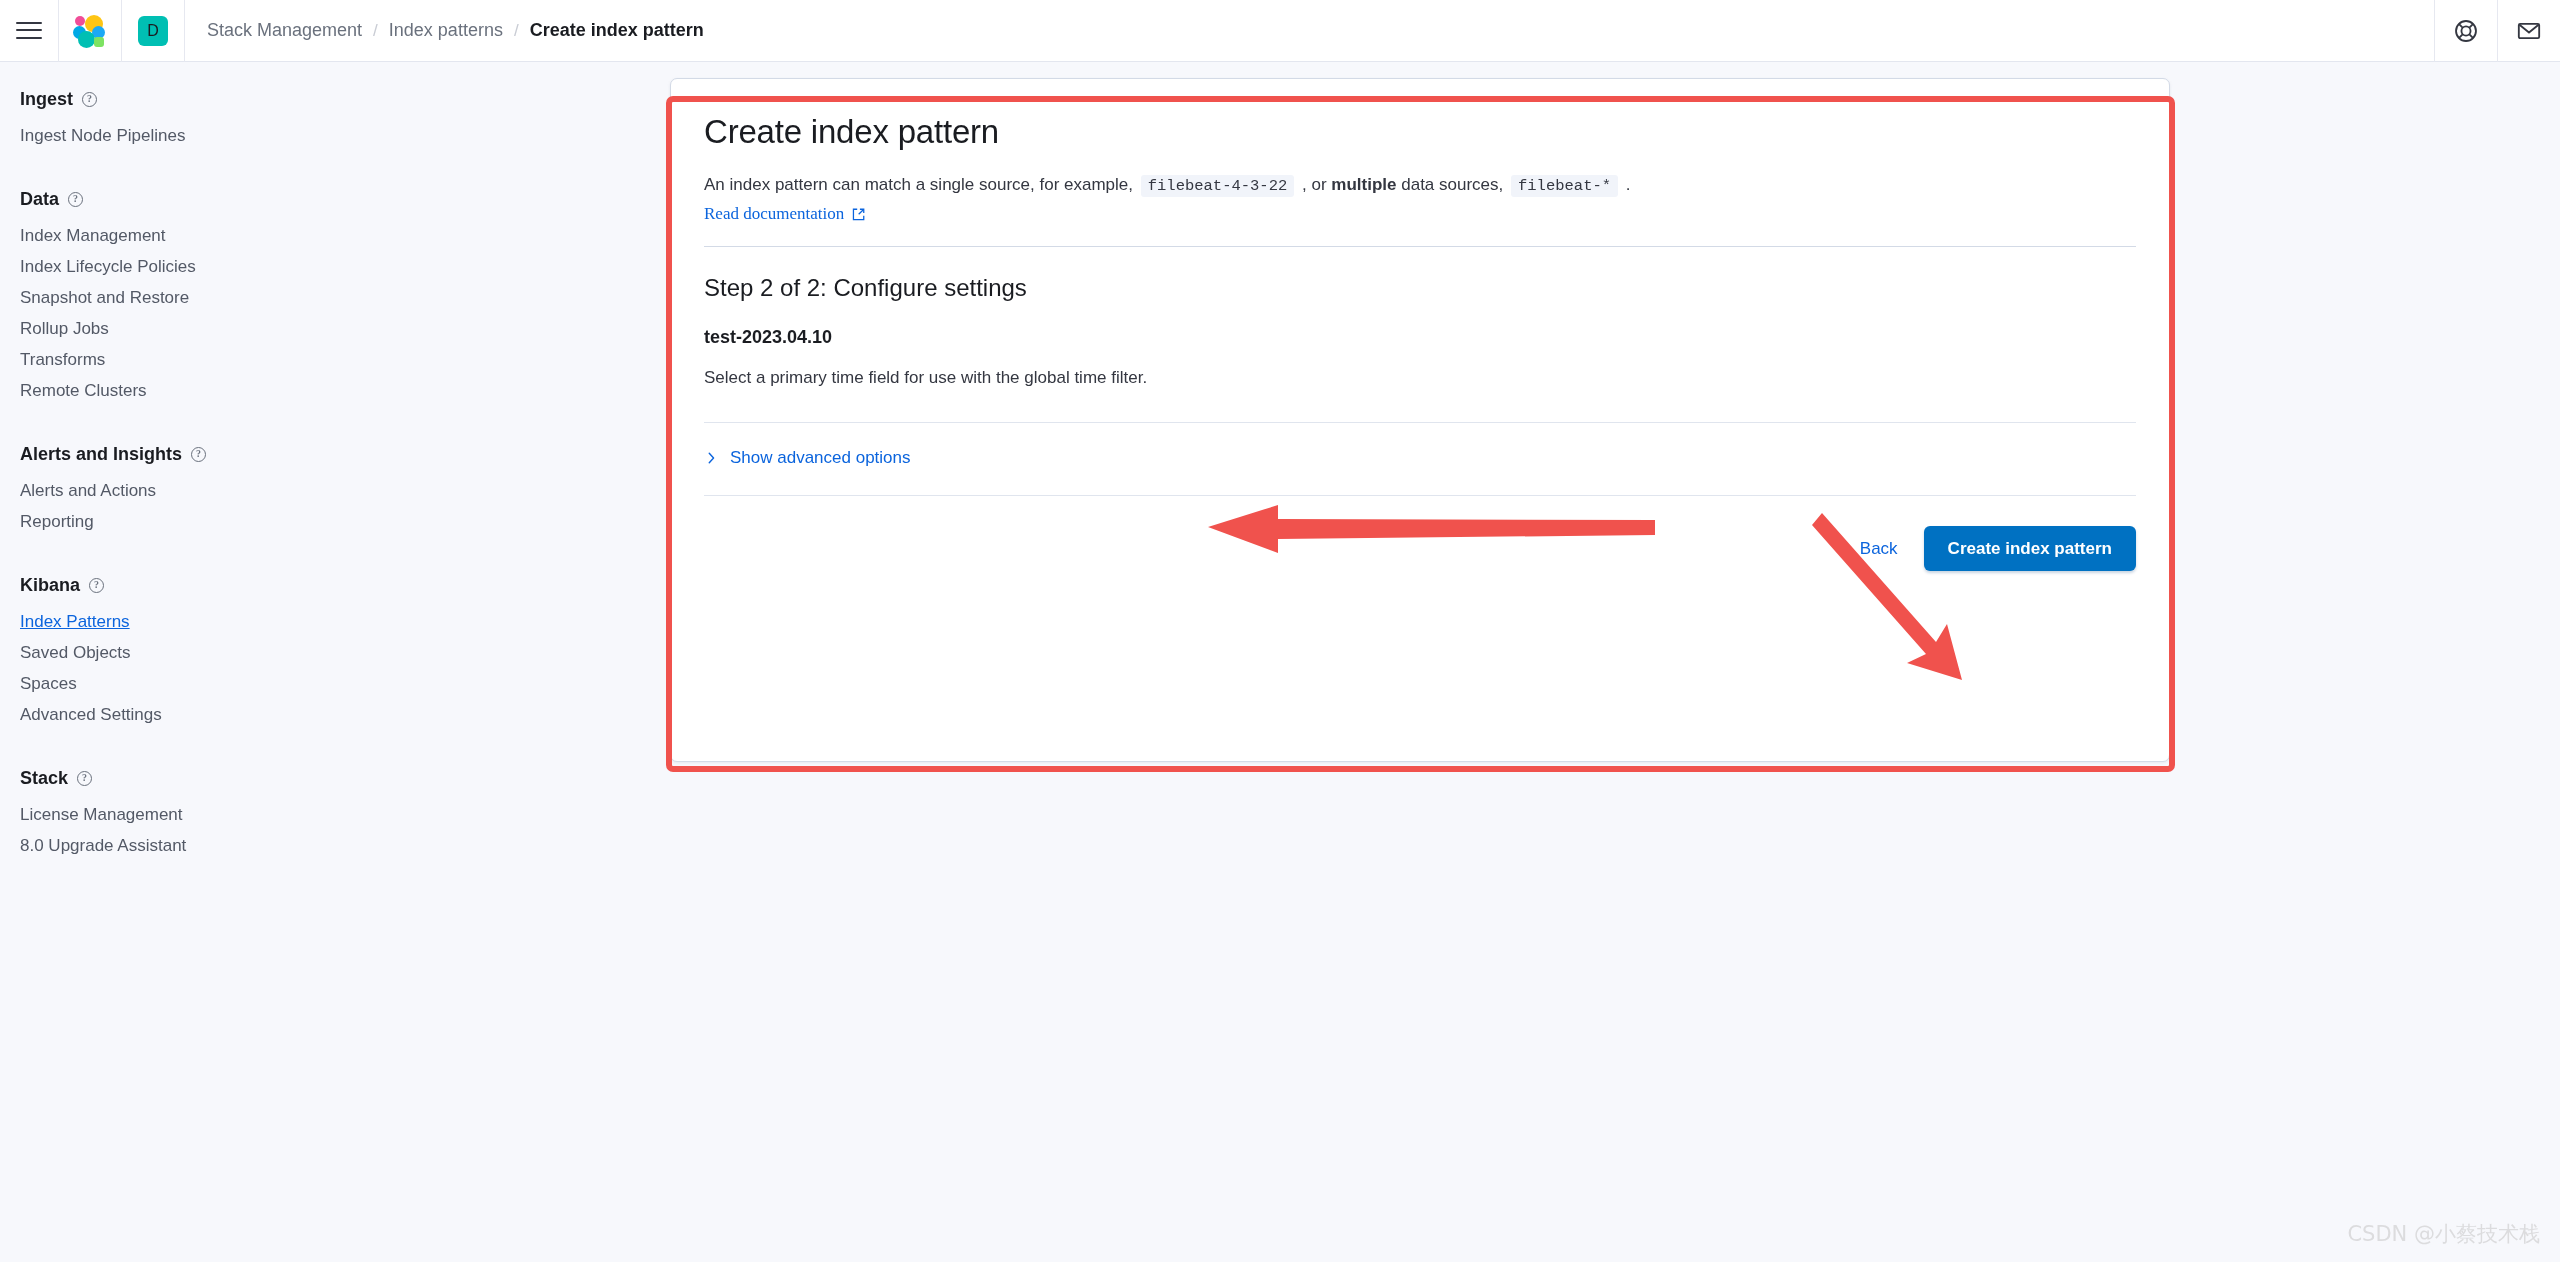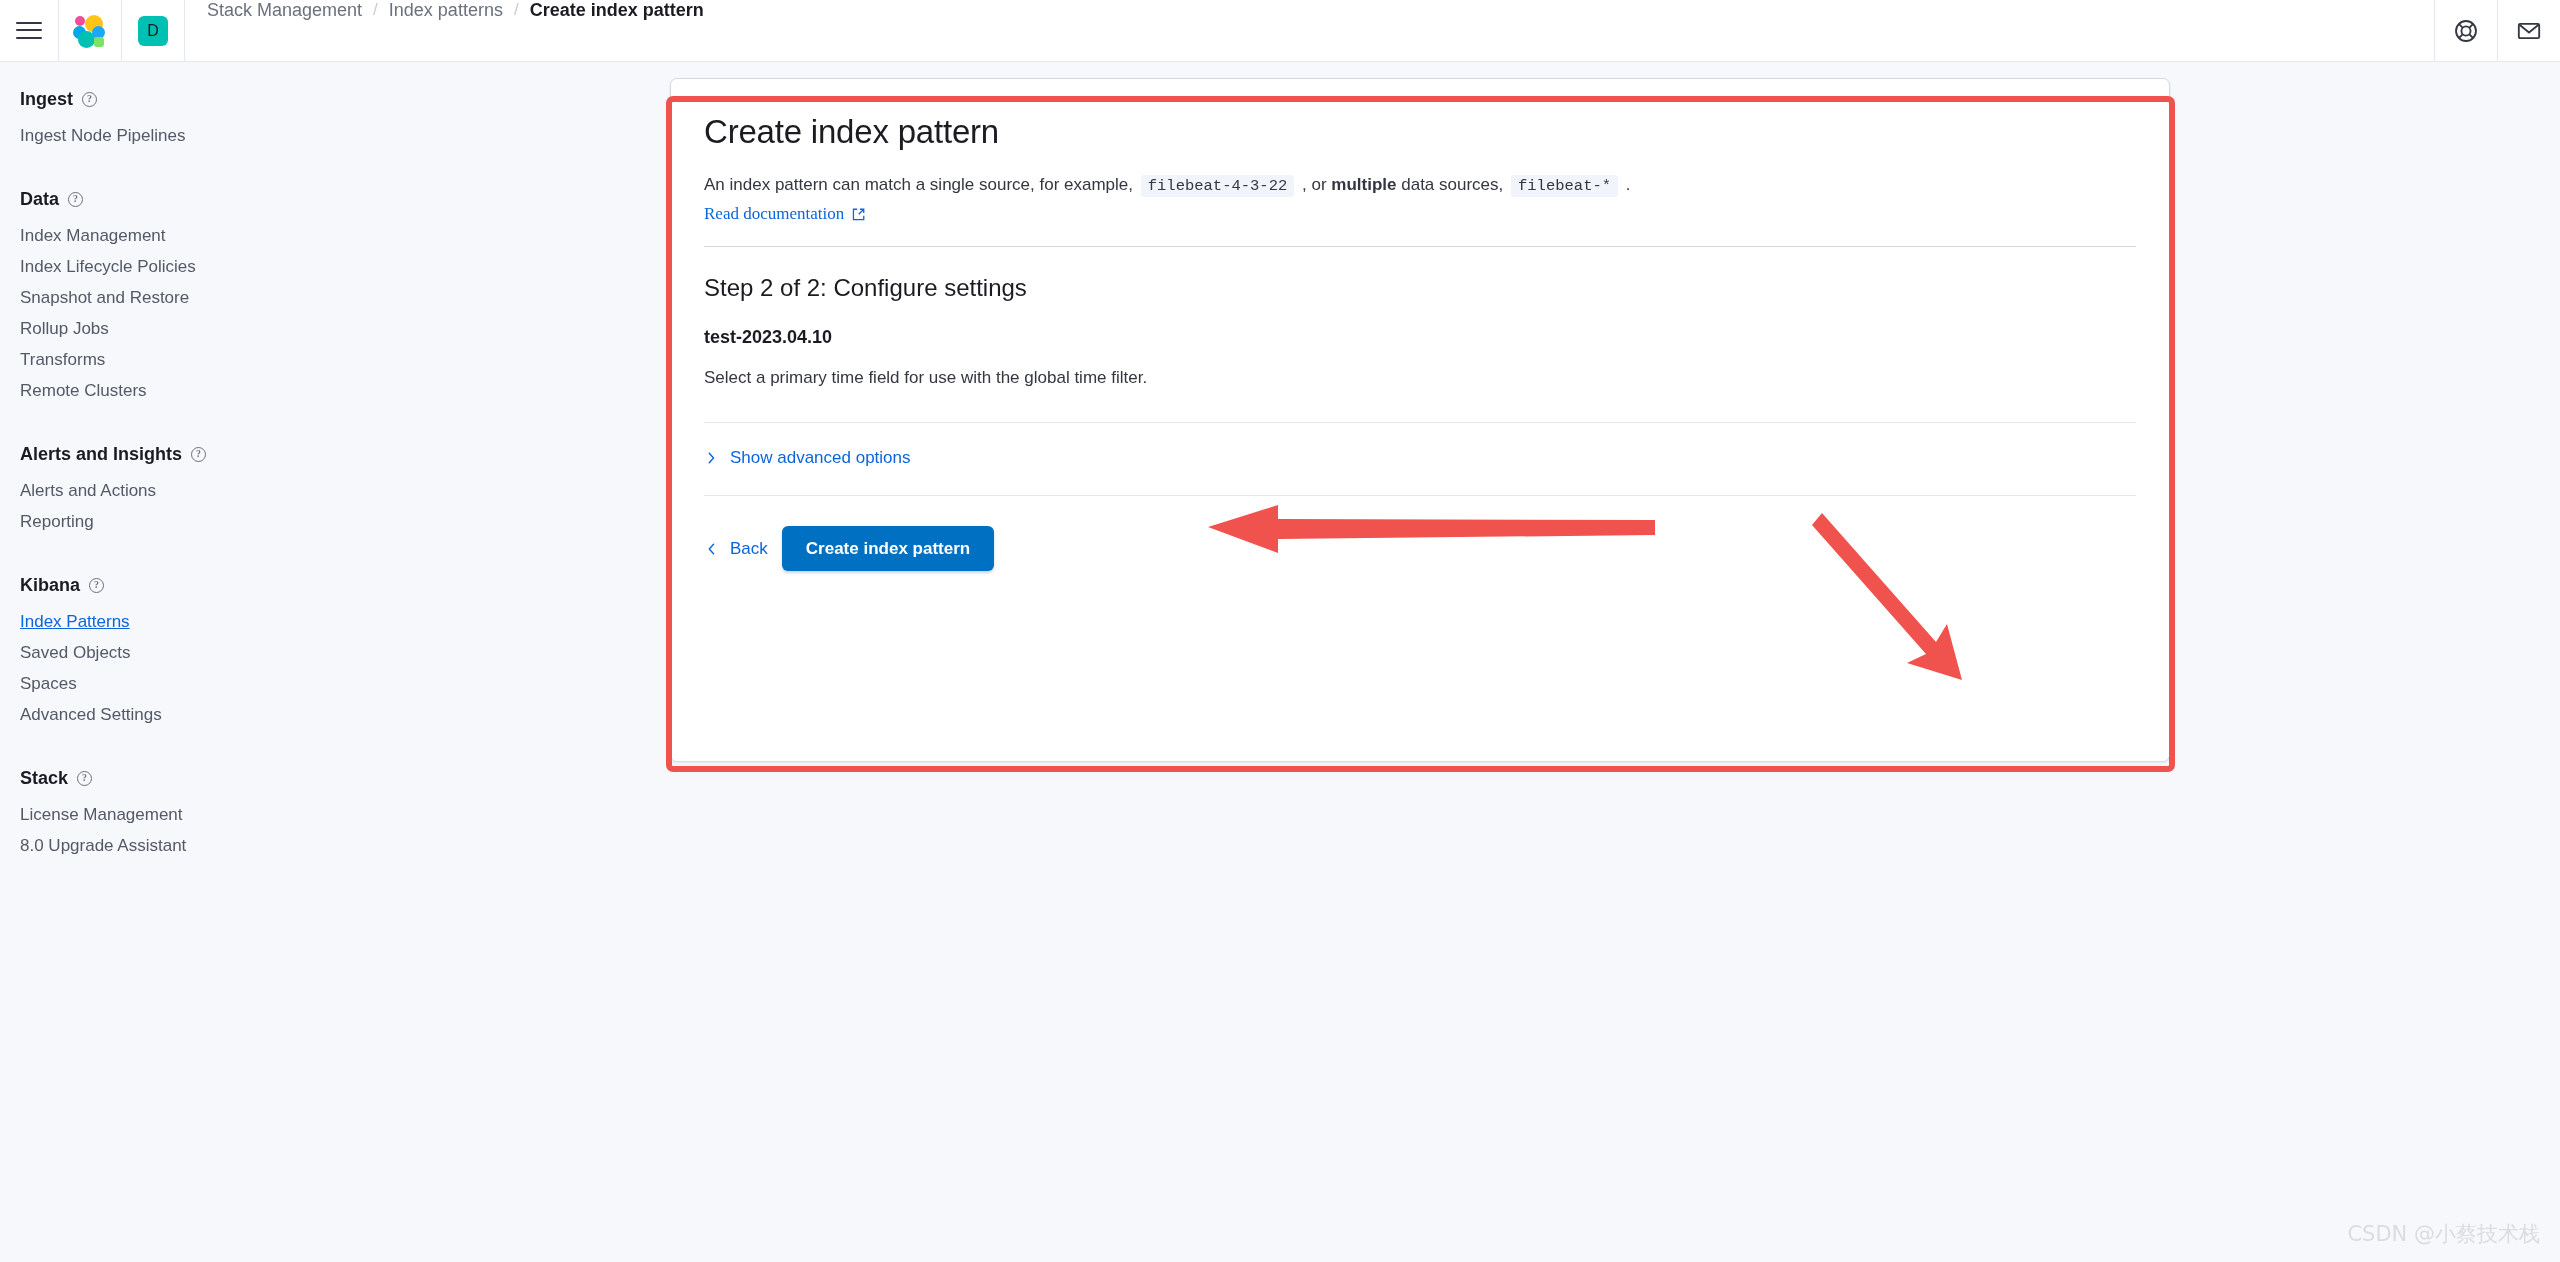--- a/index.html
+++ b/index.html
@@ -47,21 +47,21 @@
 
   #space-cell { width: 62px; }
   .space-avatar {
     width: 30px; height: 30px; border-radius: 6px;
     background: #00bfb3; color: #1a1c21;
     font-size: 16px; font-weight: 400;
     display: flex; align-items: center; justify-content: center;
   }
 
   #breadcrumb {
-    display: flex; align-items: flex-start; height: 62px;
+    display: flex; align-items: center; height: 62px;
     padding-left: 22px; gap: 0px;
     font-size: 18px;
   }
   .crumb { color: #6a717d; }
   .crumb.active { color: #1a1c21; font-weight: bold; }
   .crumb-sep { color: #c9ccd4; padding: 0 11px; font-size: 17px; }
 
   #hdr-right {
     position: absolute; right: 0; top: 0; height: 62px;
     display: flex; align-items: center;
@@ -162,22 +162,22 @@
   .select-caret {
     position: absolute; right: 12px; top: 50%; transform: translateY(-50%);
   }
 
   .advanced-row {
     display: inline-flex; align-items: center; gap: 11px;
     color: #0b64dd; font-size: 17px; margin-top: 25px; cursor: pointer;
   }
 
   .footer-row {
-    display: flex; align-items: center; justify-content: flex-start;
-    gap: 14px; margin-top: 30px;
+    display: flex; align-items: center; justify-content: flex-end;
+    gap: 26px; margin-top: 30px;
   }
   .back-btn {
     display: inline-flex; align-items: center; gap: 11px;
     color: #0b64dd; font-size: 17px; cursor: pointer;
   }
   .primary-btn {
     background: #0071c2; color: #ffffff;
     font-size: 17px; font-weight: bold;
     padding: 0 24px; height: 45px; line-height: 45px;
     border: none; border-radius: 6px; cursor: pointer;

